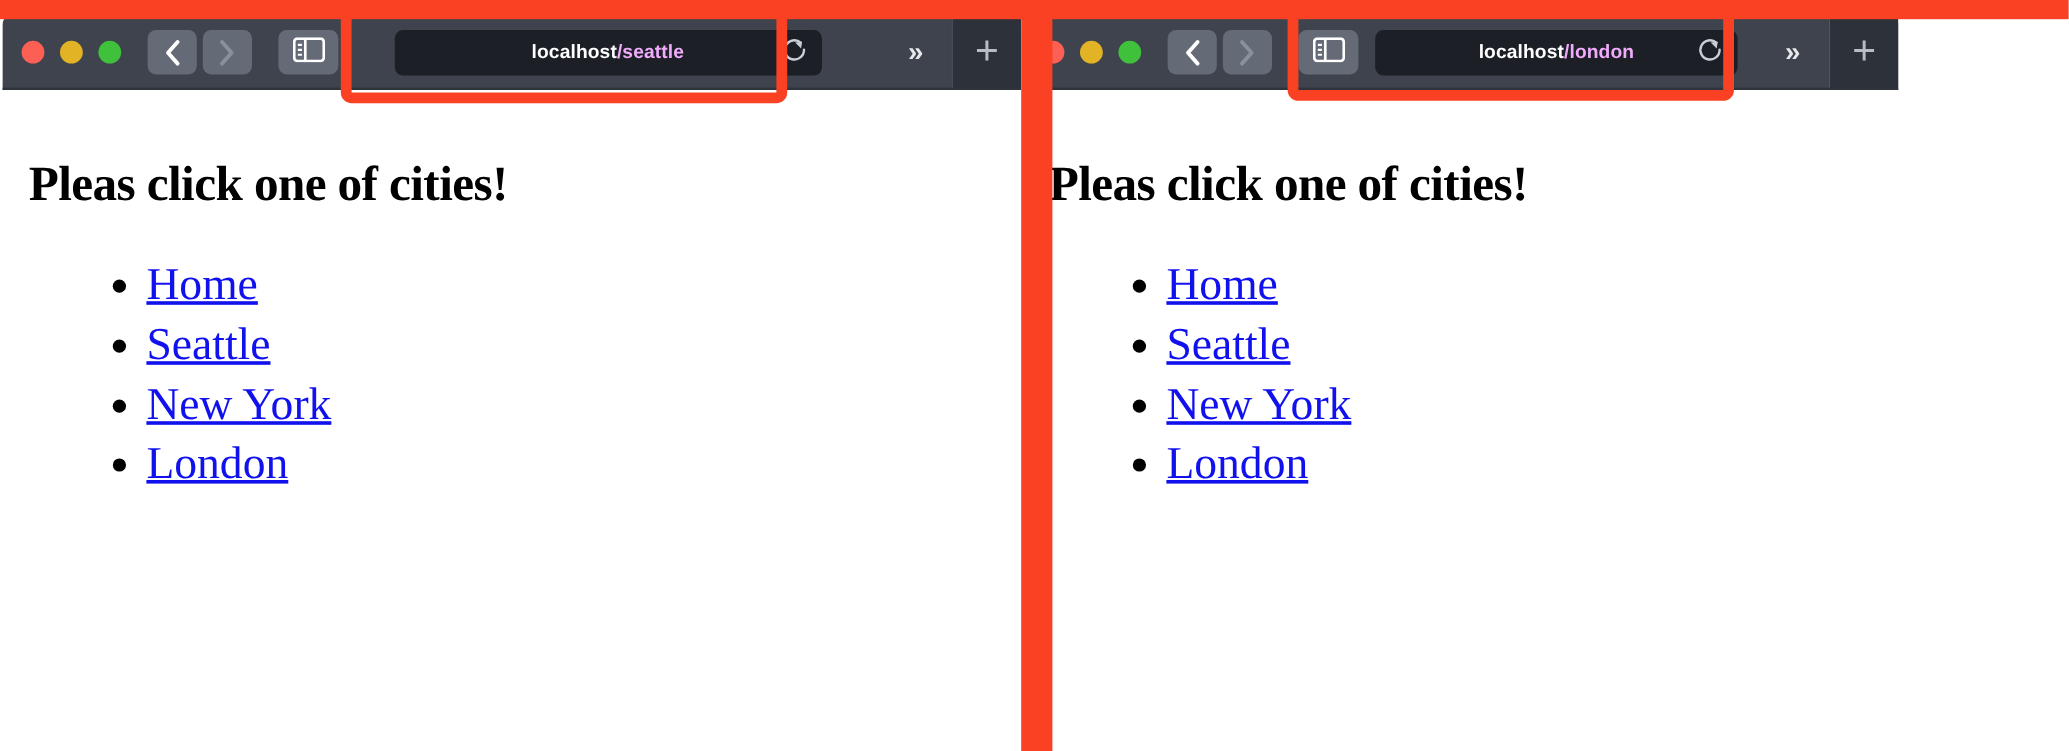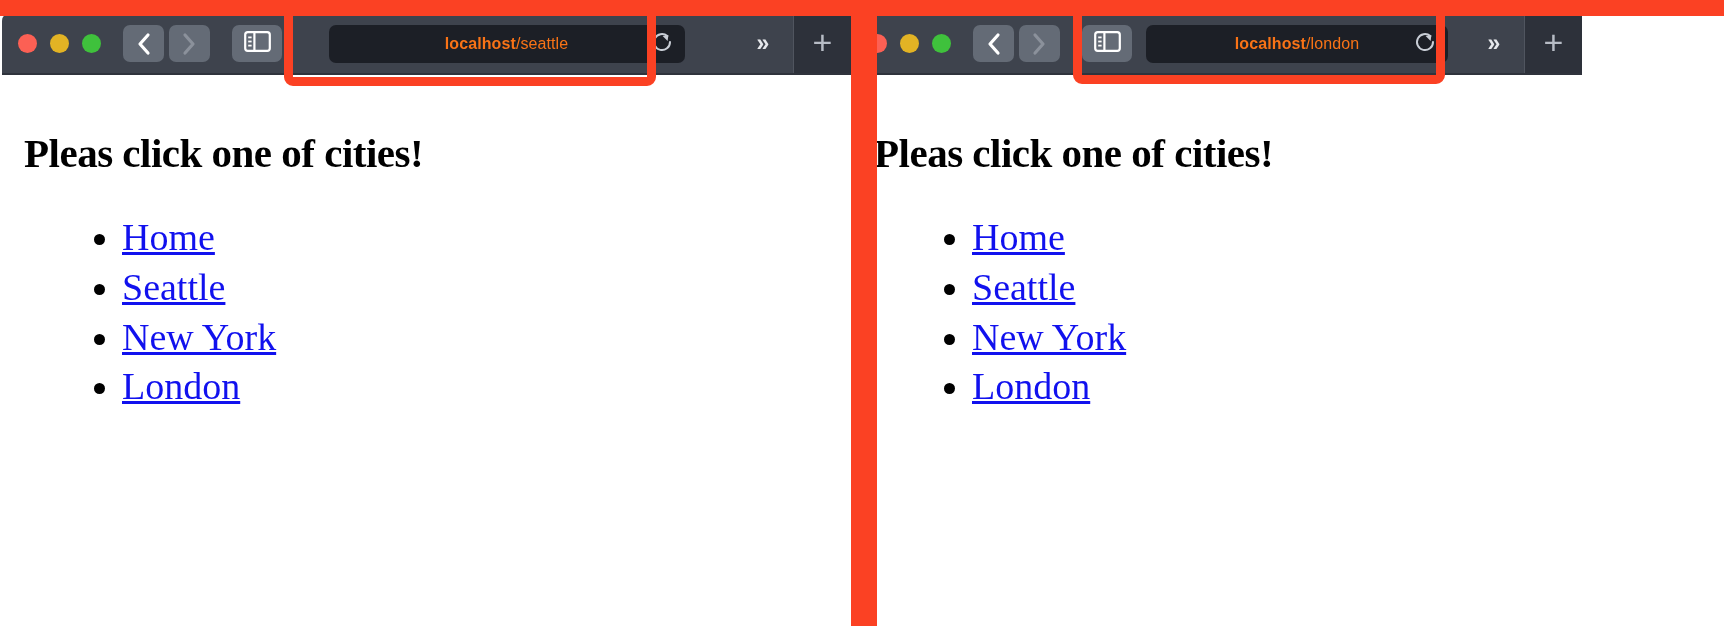--- a/index.html
+++ b/index.html
@@ -110,22 +110,22 @@
     display: flex;
     align-items: center;
     justify-content: center;
   }
   .urltext {
     font-size: 16px;
     letter-spacing: .1px;
     white-space: nowrap;
     font-family: "Liberation Sans", sans-serif;
   }
-  .urltext .host { color: #f97316; font-weight: 700; }
-  .urltext .path { color: #f97316; font-weight: 400; }
+  .urltext .host { color: #ffffff; font-weight: 700; }
+  .urltext .path { color: #f0abfc; font-weight: 700; }
   .reload {
     position: absolute;
     right: 12px; top: 50%;
     transform: translateY(-50%);
   }
 
   
   .tb-right {
     display: flex;
     align-items: stretch;

